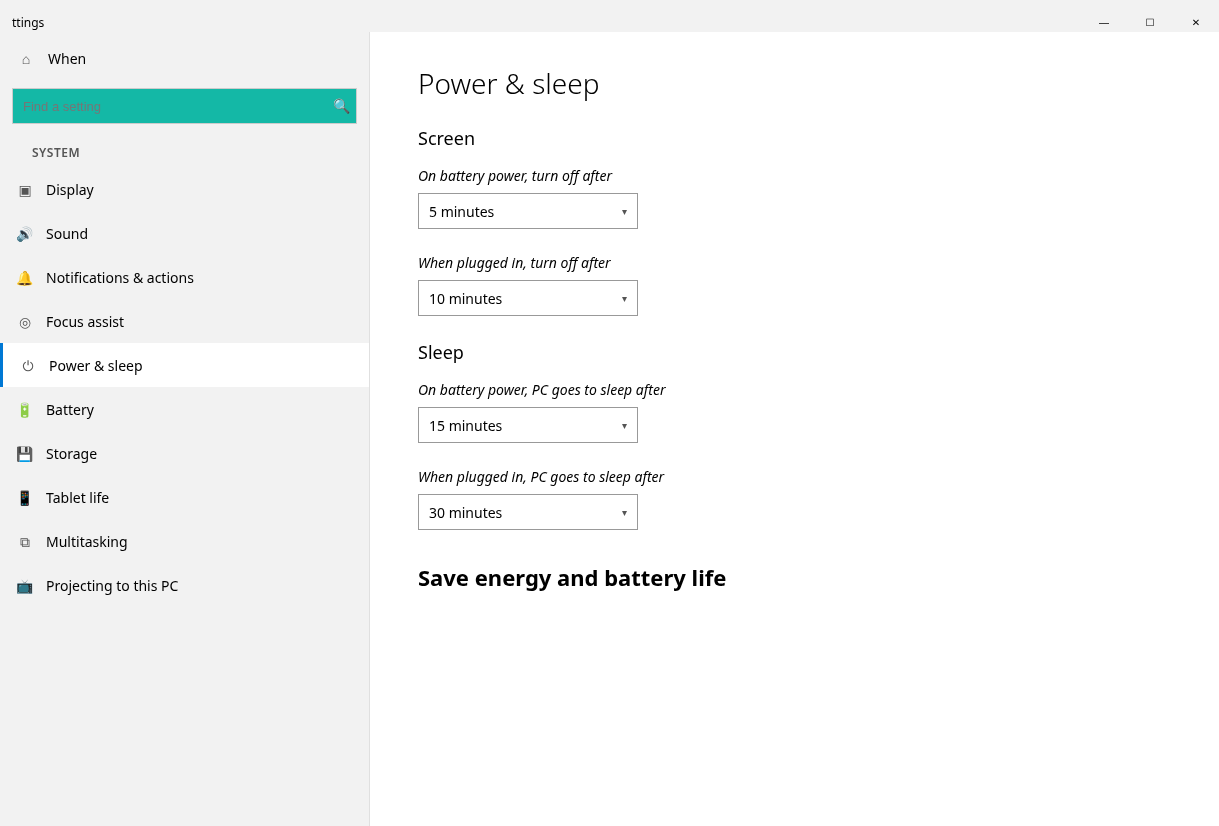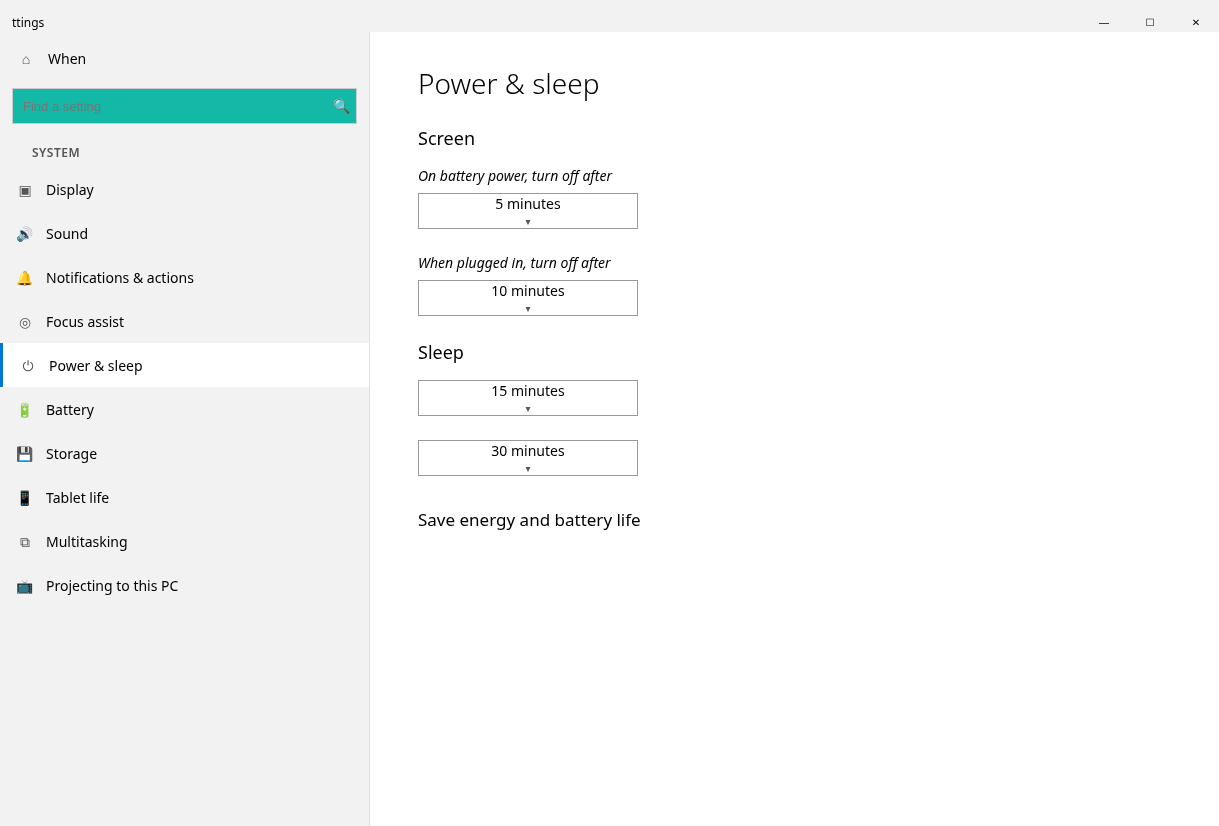--- a/index.html
+++ b/index.html
@@ -207,36 +207,35 @@
       width: 220px;
       height: 36px;
       border: 1px solid #999;
       background: #fff;
       display: flex;
       align-items: center;
       justify-content: space-between;
       padding: 0 10px;
       cursor: pointer;
       position: relative;
-      flex-direction: column;
     }
 
     .dropdown-value {
       font-size: 14px;
       color: #000;
     }
 
     .dropdown-arrow {
       font-size: 10px;
       color: #555;
     }
 
     .save-energy-title {
-      font-size: 17px;
-      font-weight: 400;
+      font-size: 22px;
+      font-weight: 700;
       color: #000;
       margin-bottom: 22px;
       margin-top: 32px;
     }
 
     .save-energy-desc {
       font-size: 14px;
       color: #555;
       line-height: 1.5;
     }
@@ -339,27 +338,29 @@
       <div class="setting-label">When plugged in, turn off after</div>
       <div class="dropdown">
         <span class="dropdown-value">10 minutes</span>
         <span class="dropdown-arrow">▾</span>
       </div>
     </div>
 
     <h2 class="section-title">Sleep</h2>
 
     <div class="setting-group">
+      <div class="setting-label">On battery power, PC goes to sleep after</div>
       <div class="dropdown">
         <span class="dropdown-value">15 minutes</span>
         <span class="dropdown-arrow">▾</span>
       </div>
     </div>
 
     <div class="setting-group">
+      <div class="setting-label">When plugged in, PC goes to sleep after</div>
       <div class="dropdown">
         <span class="dropdown-value">30 minutes</span>
         <span class="dropdown-arrow">▾</span>
       </div>
     </div>
 
     <h2 class="save-energy-title">Save energy and battery life</h2>
 
   </div>
 

